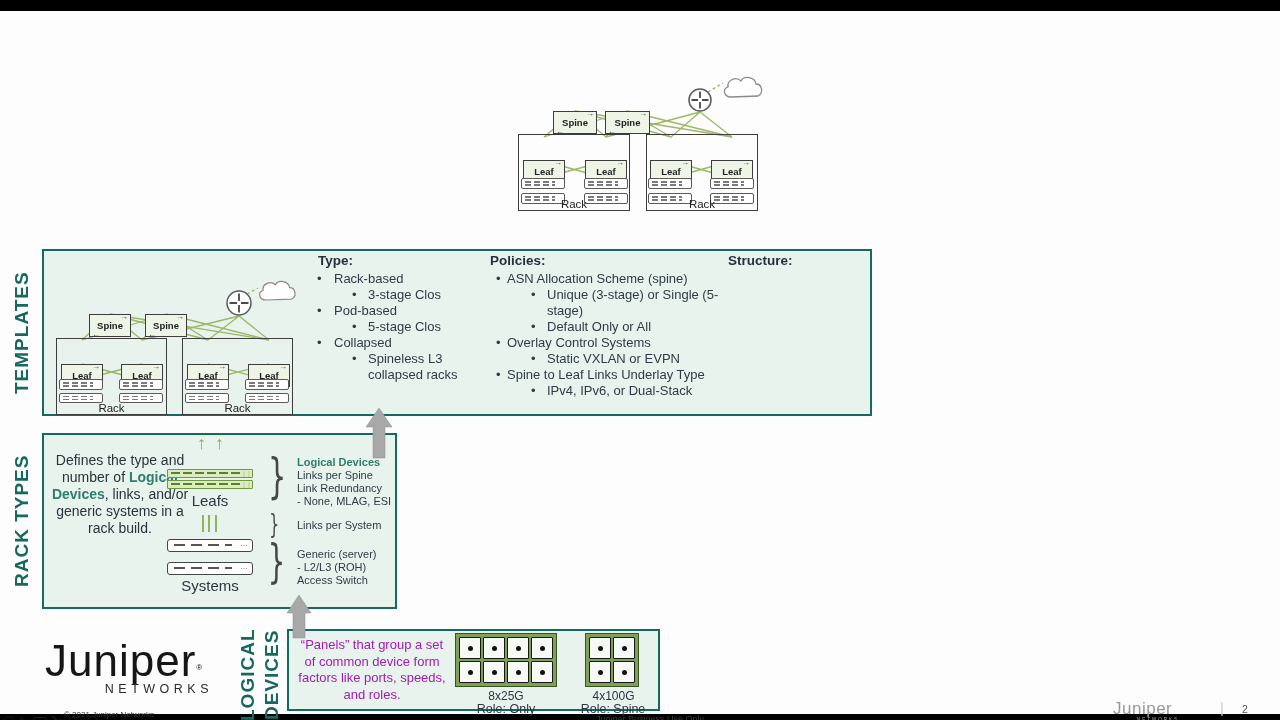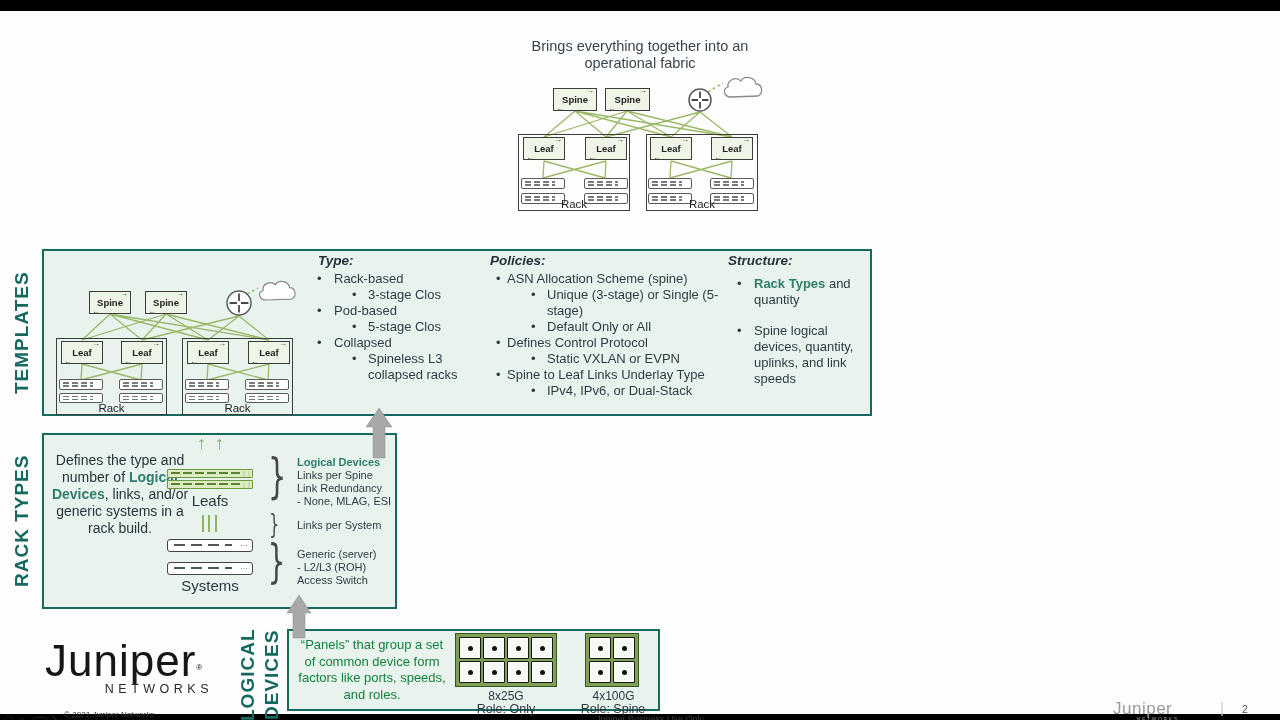--- a/index.html
+++ b/index.html
@@ -13,33 +13,33 @@
   .vlabel { position:absolute; display:flex; align-items:center; justify-content:center;
             writing-mode:vertical-rl; transform:rotate(180deg); text-align:center;
             font-weight:bold; font-size:19px; letter-spacing:1px; color:#17695f; line-height:24px; }
 
   
   .mintbox { position:absolute; background:#e8f3ee; border:2px solid #15695f; }
 
   
   .node { position:absolute; background:#eef4e6; border:1.5px solid #3d3d3d; z-index:2;
           display:flex; align-items:center; justify-content:center;
-          font-size:9.5px; font-weight:bold; color:#222; }
+          font-size:9.5px; font-weight:bold; color:#222;margin-top:23px; }
   .node::before { content:"\2192"; position:absolute; top:-3px; right:2px; font-size:8px; font-weight:normal; color:#444; }
   .node::after  { content:"\2190"; position:absolute; bottom:-3px; left:2px; font-size:8px; font-weight:normal; color:#444; }
   .rackbox { position:absolute; border:1.5px solid #3d3d3d; z-index:1; background:transparent; }
   .racklabel { position:absolute; z-index:2; text-align:center; font-size:11.5px; color:#222; }
   .srv { position:absolute; background:#fff; border:1px solid #5a5a5a; border-radius:2px; z-index:2; }
   .srv::before { content:""; position:absolute; left:3px; right:9px; top:24%; height:1.5px;
                  background:repeating-linear-gradient(90deg,#7a7a7a 0 6px,transparent 6px 9px); }
   .srv::after  { content:""; position:absolute; left:3px; right:9px; top:60%; height:1.5px;
                  background:repeating-linear-gradient(90deg,#7a7a7a 0 6px,transparent 6px 9px); }
 
   
-  .colhead { font-size:13.5px; font-weight:bold; color:#253239; line-height:16px;font-style:italic; }
+  .colhead { font-size:13.5px; font-weight:bold; color:#253239; line-height:16px; }
   ul.blist { list-style:none; margin-top:2px; }
   ul.blist li { position:relative; font-size:13px; line-height:16px; color:#2e3b44; }
   li.lv1 { padding-left:26px; }
   li.lv1::before { content:"\2022"; position:absolute; left:9px; }
   li.lv2 { padding-left:60px; }
   li.lv2::before { content:"\2022"; position:absolute; left:44px; }
   .teal-bold { color:#2e7e6b; font-weight:bold; }
 
   
   .gsw { position:absolute; background:#dcebc2; border:1.2px solid #6d9a3f; border-radius:1px; z-index:2; }
@@ -64,21 +64,21 @@
           display:flex; align-items:center; justify-content:center; }
   .port::before { content:""; width:5px; height:5px; border-radius:50%; background:#111; }
   .plabel { position:absolute; z-index:2; text-align:center; font-size:12px; color:#2b3540; }
 
   
   .bar { position:absolute; left:0; width:1280px; background:#000; }
   .brandbig { position:absolute; left:45px; top:625px; width:168px; color:#161616; }
   .brandbig .jword { font-size:44px; letter-spacing:1px; font-weight:400; }
   .brandbig .reg { font-size:8px; vertical-align:super; }
   .brandbig .nword { text-align:right; font-size:12.5px; letter-spacing:4.5px; color:#2a2a2a; margin-top:-4px; }
-  .copyright { position:absolute; left:64px; top:699px; font-size:8px; color:#333;font-style:italic; }
+  .copyright { position:absolute; left:64px; top:699px; font-size:8px; color:#333; }
   .busonly { position:absolute; left:560px; top:703px; width:180px; text-align:center; font-size:9px; color:#3a3a3a; }
   .brandsmall { position:absolute; left:1113px; top:688px; width:66px; color:#9a9a9a; }
   .brandsmall .jword { font-size:17px; letter-spacing:0.5px; }
   .brandsmall .nword { text-align:right; font-size:4.5px; letter-spacing:2px; color:#aaa; margin-top:-2px; }
   .pagesep { position:absolute; left:1220px; top:688px; font-size:15px; color:#ccc; }
   .pagenum { position:absolute; left:1242px; top:692px; font-size:10.5px; color:#555; }
 
   .controls { position:absolute; left:3px; top:704px; display:flex; gap:5px; align-items:center; height:13px; z-index:9; }
   .cbtn { display:flex; align-items:center; justify-content:center; color:#1b1b1b; }
   .circ { width:11px; height:11px; border:1.3px solid #1b1b1b; border-radius:50%; font-size:7px; line-height:1; }
@@ -89,21 +89,21 @@
                      background:linear-gradient(45deg,transparent 46%,#1b1b1b 46% 55%,transparent 55%); }
   .chatbox { width:13px; height:10px; border:1.3px solid #1b1b1b; border-radius:3px; font-size:7px; letter-spacing:-1px; }
 
   .hdr { position:absolute; left:460px; top:27px; width:360px; text-align:center;
          font-size:14.5px; line-height:17px; color:#39454e; }
   .boxhdr { position:absolute; left:52px; top:243px; width:264px; text-align:center; z-index:2;
             font-size:14px; line-height:17px; color:#27343c; }
   .rtdesc { position:absolute; left:46px; top:441px; width:148px; text-align:center; z-index:2;
             font-size:14px; line-height:17px; color:#27343c; }
   .lddesc { position:absolute; left:294px; top:626px; width:156px; text-align:center; z-index:2;
-            font-size:13px; line-height:16.5px; color:#15803d; }
+            font-size:13px; line-height:16.5px; color:#a21caf; }
   svg.under { position:absolute; left:0; top:0; z-index:1; pointer-events:none; }
   svg.over  { position:absolute; left:0; top:0; z-index:6; pointer-events:none; }
 </style>
 </head>
 <body>
 
 <div class="stage">
   <div class="bar" style="top:0;height:11px"></div>
   <div class="bar" style="top:714px;height:6px"></div>
 
@@ -133,24 +133,20 @@
       </g>
 
       <g>
         <circle cx="700" cy="89" r="11" fill="#fff" stroke="#5a5a5a" stroke-width="1.5"></circle>
         <path d="M700,80.5 L700,87 M700,91 L700,97.5 M691.5,89 L698,89 M702,89 L708.5,89" stroke="#4a4a4a" stroke-width="1.8"></path>
         <circle cx="239" cy="292" r="12" fill="#fff" stroke="#5a5a5a" stroke-width="1.5"></circle>
         <path d="M239,282.5 L239,290 M239,294 L239,301.5 M229.5,292 L237,292 M241,292 L248.5,292" stroke="#4a4a4a" stroke-width="1.8"></path>
       </g>
     </svg>
 
-    <div class="hdr">
-      <div>Brings everything together into an</div>
-      <div>operational fabric</div>
-    </div>
 
     <div class="node" style="left:553px;top:77px;width:44px;height:23px">
         <span>Spine</span>
       </div>
     <div class="node" style="left:605px;top:77px;width:45px;height:23px">
         <span>Spine</span>
       </div>
 
     <div class="rackbox" style="left:518px;top:123px;width:112px;height:77px"></div>
     <div class="rackbox" style="left:646px;top:123px;width:112px;height:77px"></div>
@@ -230,33 +226,29 @@
         <li class="lv2">Spineless L3 collapsed racks</li>
       </ul>
     </div>
 
     <div class="abs" style="left:487px;top:242px;width:232px;z-index:2">
       <div class="colhead" style="padding-left:3px">Policies:</div>
       <ul class="blist">
         <li class="lv1" style="padding-left:20px">ASN Allocation Scheme (spine)</li>
         <li class="lv2">Unique (3-stage) or Single (5-stage)</li>
         <li class="lv2">Default Only or All</li>
-        <li class="lv1" style="padding-left:20px">Defines Control Protocol</li>
+        <li class="lv1" style="padding-left:20px">Overlay Control Systems</li>
         <li class="lv2">Static VXLAN or EVPN</li>
         <li class="lv1" style="padding-left:20px">Spine to Leaf Links Underlay Type</li>
         <li class="lv2">IPv4, IPv6, or Dual-Stack</li>
       </ul>
     </div>
 
     <div class="abs" style="left:728px;top:242px;width:142px;z-index:2">
       <div class="colhead">Structure:</div>
-      <ul class="blist">
-        <li class="lv1" style="margin-top:7px"><span class="teal-bold">Rack Types</span><span> and quantity</span></li>
-        <li class="lv1" style="margin-top:15px">Spine logical devices, quantity, uplinks, and link speeds</li>
-      </ul>
     </div>
 
     <div class="vlabel" style="left:6px;top:422px;width:32px;height:176px">RACK TYPES</div>
     <div class="mintbox" style="left:42px;top:422px;width:355px;height:176px"></div>
 
     <div class="rtdesc"><span>Defines the type and number of </span><span class="teal-bold">Logical Devices</span><span>, links, and/or generic systems in a rack build.</span></div>
 
     <span class="uparrow" style="left:197px;top:422px">↑</span>
     <span class="uparrow" style="left:215px;top:422px">↑</span>
 

